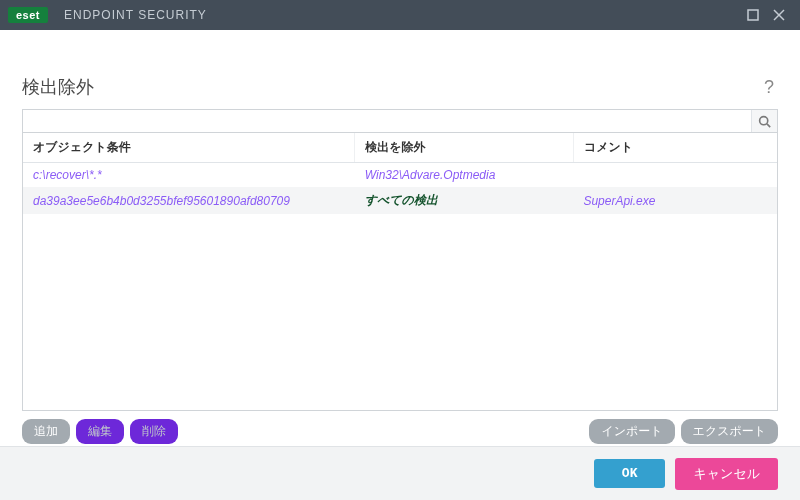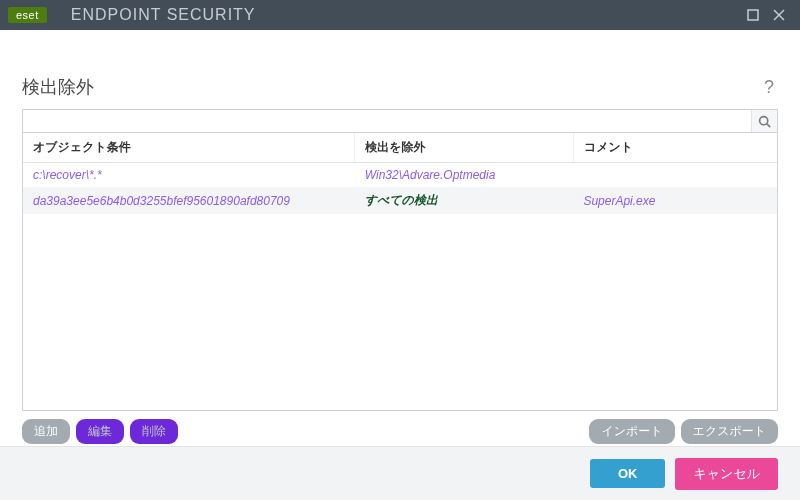--- a/index.html
+++ b/index.html
@@ -1,20 +1,20 @@
 <!DOCTYPE html>
 <html><head>
 <meta charset="utf-8">
 <style>
   * { box-sizing: border-box; margin: 0; padding: 0; }
   body { font-family: "Segoe UI", "Meiryo", sans-serif; font-size: 12px; background: #fff; width: 800px; height: 500px; overflow: hidden; color: #333; }
   
   .titlebar { height: 30px; background: #434d58; display: flex; align-items: center; padding: 0 8px; color: #fff; }
-  .brand-badge { background: #4d7c0f; color: #fff; font-weight: normal; font-size: 11px; padding: 2px 8px; border-radius: 2px; margin-right: 24px; letter-spacing: 0.5px; }
-  .app-title { color: #c5ccd3; font-size: 16px; letter-spacing: 1px; }
+  .brand-badge { background: #15803d; color: #fff; font-weight: bold; font-size: 11px; padding: 2px 8px; border-radius: 2px; margin-right: 16px; letter-spacing: 0.5px; }
+  .app-title { color: #c5ccd3; font-size: 12px; letter-spacing: 1px; }
   .titlebar-spacer { flex: 1; }
   .titlebar-btn { width: 26px; height: 26px; display: flex; align-items: center; justify-content: center; cursor: pointer; color: #c5ccd3; }
   .titlebar-btn svg { width: 12px; height: 12px; stroke: currentColor; stroke-width: 1.5; fill: none; }
   
   .page-header { display: flex; align-items: center; padding: 14px 22px 10px 22px; margin-top: 31px; }
   .page-title { font-size: 18px; color: #4a4a4a; font-weight: 400; }
   .page-header-spacer { flex: 1; }
   .help-icon { font-size: 18px; color: #888; cursor: pointer; padding: 0 4px; }
   
   .content { padding: 0 22px; }
@@ -31,21 +31,21 @@
   tbody td { padding: 5px 10px; font-size: 12px; color: #8b5cf6; white-space: nowrap; overflow: hidden; text-overflow: ellipsis; font-style: italic; }
   tbody tr.alt { background: #f4f5f6; }
   tbody td.italic { font-style: italic; color: #14532d; font-weight: bold; }
   
   .action-row { display: flex; gap: 6px; margin-top: 8px; }
   .action-spacer { flex: 1; }
   .btn { border: none; border-radius: 9px; padding: 4px 12px; font-size: 12px; cursor: pointer; background: #a3aab0; color: #fff; }
   .btn.disabled { background: #6d28d9; color: #bfc5ca; cursor: default; }
   
   .footer { position: absolute; bottom: 0; left: 0; right: 0; height: 54px; background: #f2f3f4; display: flex; align-items: center; justify-content: flex-end; gap: 10px; padding: 0 22px; border-top: 1px solid #e0e3e6; }
-  .btn-primary { background: #34a0cf; color: #fff; border: none; border-radius: 3px; padding: 7px 28px; font-size: 13px; font-weight: 600; cursor: pointer; }
+  .btn-primary { background: #34a0cf; color: #fff; border: none; border-radius: 3px; padding: 7px 28px; font-size: 13px; font-weight: 600; cursor: pointer; font-family: Liberation Mono, monospace; }
   .btn-secondary { background: #ec4899; color: #fff; border: none; border-radius: 3px; padding: 7px 18px; font-size: 13px; cursor: pointer; }
 </style>
 </head>
 <body>
 
 <div class="titlebar">
   <span class="brand-badge">eset</span>
   <span class="app-title">ENDPOINT SECURITY</span>
   <span class="titlebar-spacer"></span>
   <div class="titlebar-btn">

